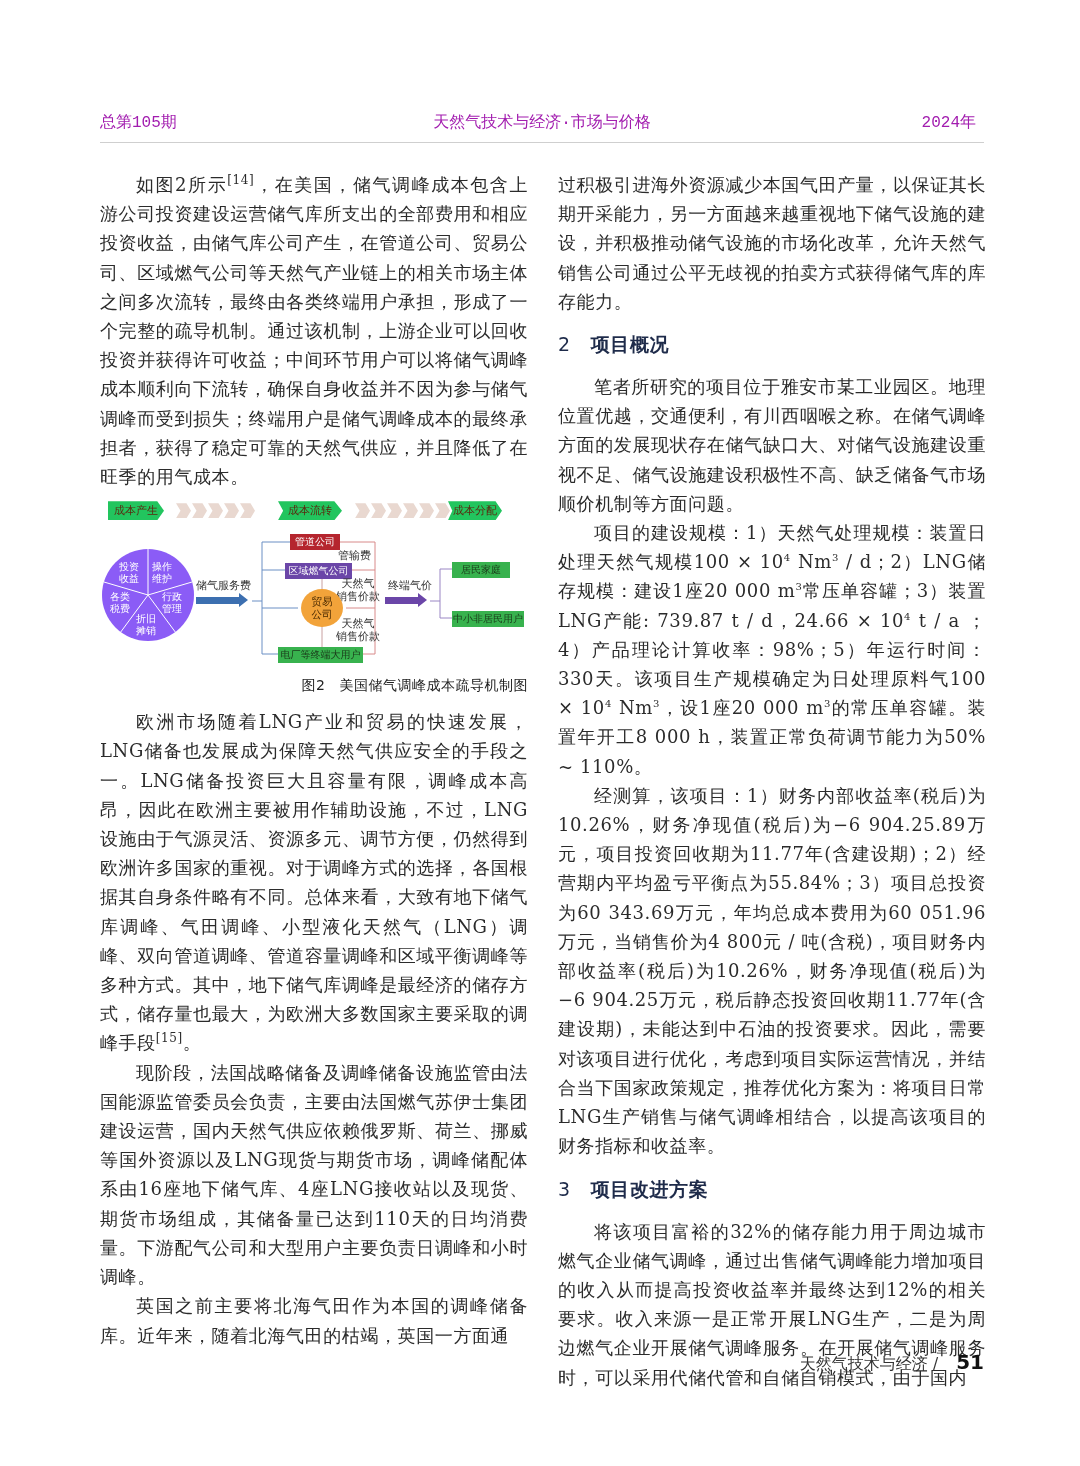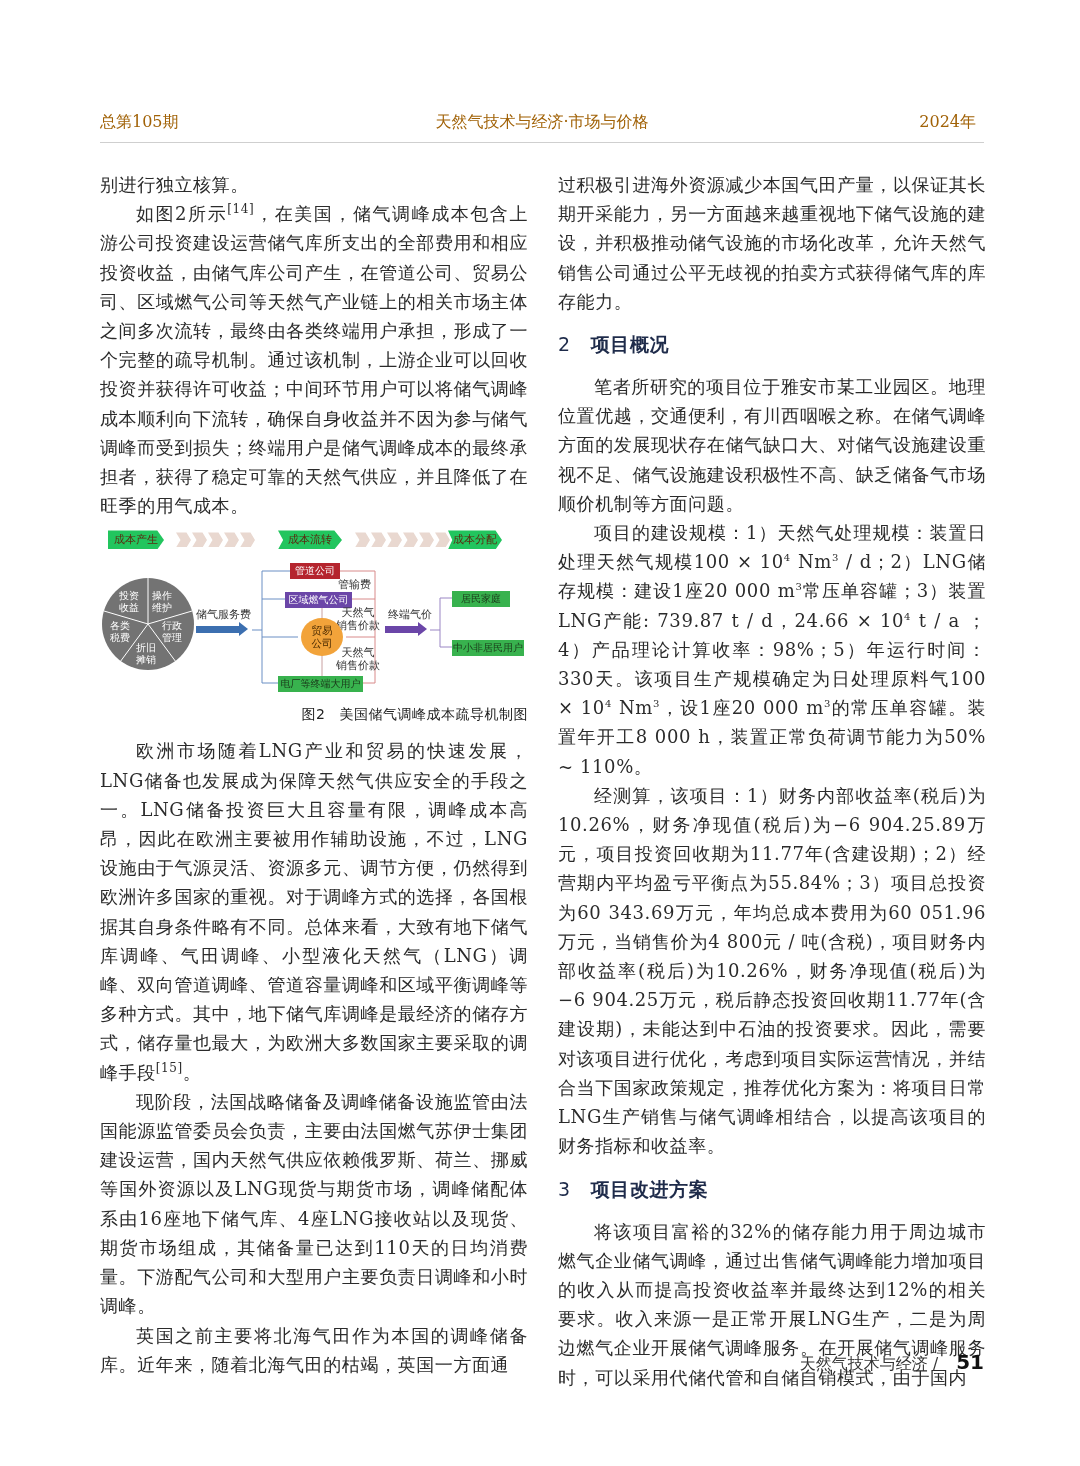--- a/index.html
+++ b/index.html
@@ -1,19 +1,19 @@
 <!DOCTYPE html>
 <html><head>
 <meta charset="utf-8">
 <style>
   html, body { margin: 0; padding: 0; background: #ffffff; }
   body { width: 1080px; height: 1466px; position: relative; overflow: hidden;
          font-family: "DejaVu Serif", "Liberation Serif", serif; color: #2b2b2b; }
   .header { position: absolute; left: 100px; right: 96px; top: 112px; height: 30px;
-            font-size: 16px; color: #a16207; }
+            font-size: 16px; color: #a21caf; font-family: Liberation Mono, monospace; }
   .header .l { position: absolute; left: 0; top: 0; }
   .header .c { position: absolute; left: 0; right: 0; text-align: center; top: 0; }
   .header .r { position: absolute; right: 8px; top: 0; }
   .header-rule { position: absolute; left: 100px; right: 96px; top: 142px; height: 1px; background: #cfcfcf; }
 
   .col { position: absolute; top: 170px; width: 428px; font-size: 18px; line-height: 29.2px;
          letter-spacing: 0.6px; text-align: justify; }
   .col.left { left: 100px; }
   .col.right { left: 558px; }
   .col p { margin: 0; }
@@ -28,21 +28,21 @@
   
   .figure { position: relative; width: 428px; height: 170px; margin: 6px 0 4px 0; }
   .chev { position: absolute; top: 4px; height: 19px; font-size: 11px; color: #5a2a10;
           line-height: 19px; text-align: center; letter-spacing: 0; }
   .chev.solid { background: #22c55e; clip-path: polygon(0 0, 88% 0, 100% 50%, 88% 100%, 0 100%, 8% 50%); }
   .chev.first { clip-path: polygon(0 0, 88% 0, 100% 50%, 88% 100%, 0 100%); }
   .dots { position: absolute; top: 6px; height: 15px; display: flex; gap: 1px; }
   .dots span { width: 15px; height: 15px; background: #e9d8d0;
                clip-path: polygon(0 0, 70% 0, 100% 50%, 70% 100%, 0 100%, 30% 50%); }
   .pie { position: absolute; left: 2px; top: 52px; width: 92px; height: 92px; border-radius: 50%;
-         background: #737373; }
+         background: #8b5cf6; }
   .pie svg { position: absolute; left: 0; top: 0; }
   .pie-lbl { position: absolute; font-size: 10px; color: #fff; line-height: 12px; letter-spacing: 0; text-align: center; }
   .lbl { position: absolute; font-size: 11px; color: #333; letter-spacing: 0; line-height: 13px; text-align: center; }
   .box { position: absolute; height: 16px; font-size: 10px; line-height: 15px; color: #fff; text-align: center; letter-spacing: 0; }
   .box.red { background: #b5252e; }
   .box.purple { background: #6b46a8; }
   .box.green { background: #38b24e; color: #1a3a1a; }
   .oval { position: absolute; left: 201px; top: 92px; width: 42px; height: 38px; border-radius: 50%;
           background: #f2a33a; font-size: 10.5px; line-height: 13px; color: #4a2a00; text-align: center;
           padding-top: 6px; box-sizing: border-box; letter-spacing: 0; }
@@ -66,21 +66,20 @@
 <body>
 
 <div class="header">
   <span class="l">总第105期</span>
   <span class="c">天然气技术与经济·市场与价格</span>
   <span class="r">2024年</span>
 </div>
 <div class="header-rule"></div>
 
 <div class="col left">
-  <p>别进行独立核算。</p>
   <p class="ind"><span>如图2所示</span><span class="ref">[14]</span><span>，在美国，储气调峰成本包含上游公司投资建设运营储气库所支出的全部费用和相应投资收益，由储气库公司产生，在管道公司、贸易公司、区域燃气公司等天然气产业链上的相关市场主体之间多次流转，最终由各类终端用户承担，形成了一个完整的疏导机制。通过该机制，上游企业可以回收投资并获得许可收益；中间环节用户可以将储气调峰成本顺利向下流转，确保自身收益并不因为参与储气调峰而受到损失；终端用户是储气调峰成本的最终承担者，获得了稳定可靠的天然气供应，并且降低了在旺季的用气成本。</span></p>
 
   <div class="figure">
     <svg class="lines" width="428" height="170">
 
       <g stroke="#6a8fc4" stroke-width="1" fill="none">
         <line x1="152" y1="104" x2="162" y2="104"></line>
         <line x1="162" y1="45" x2="162" y2="157"></line>
         <line x1="162" y1="45" x2="190" y2="45"></line>
         <line x1="162" y1="73" x2="185" y2="73"></line>

